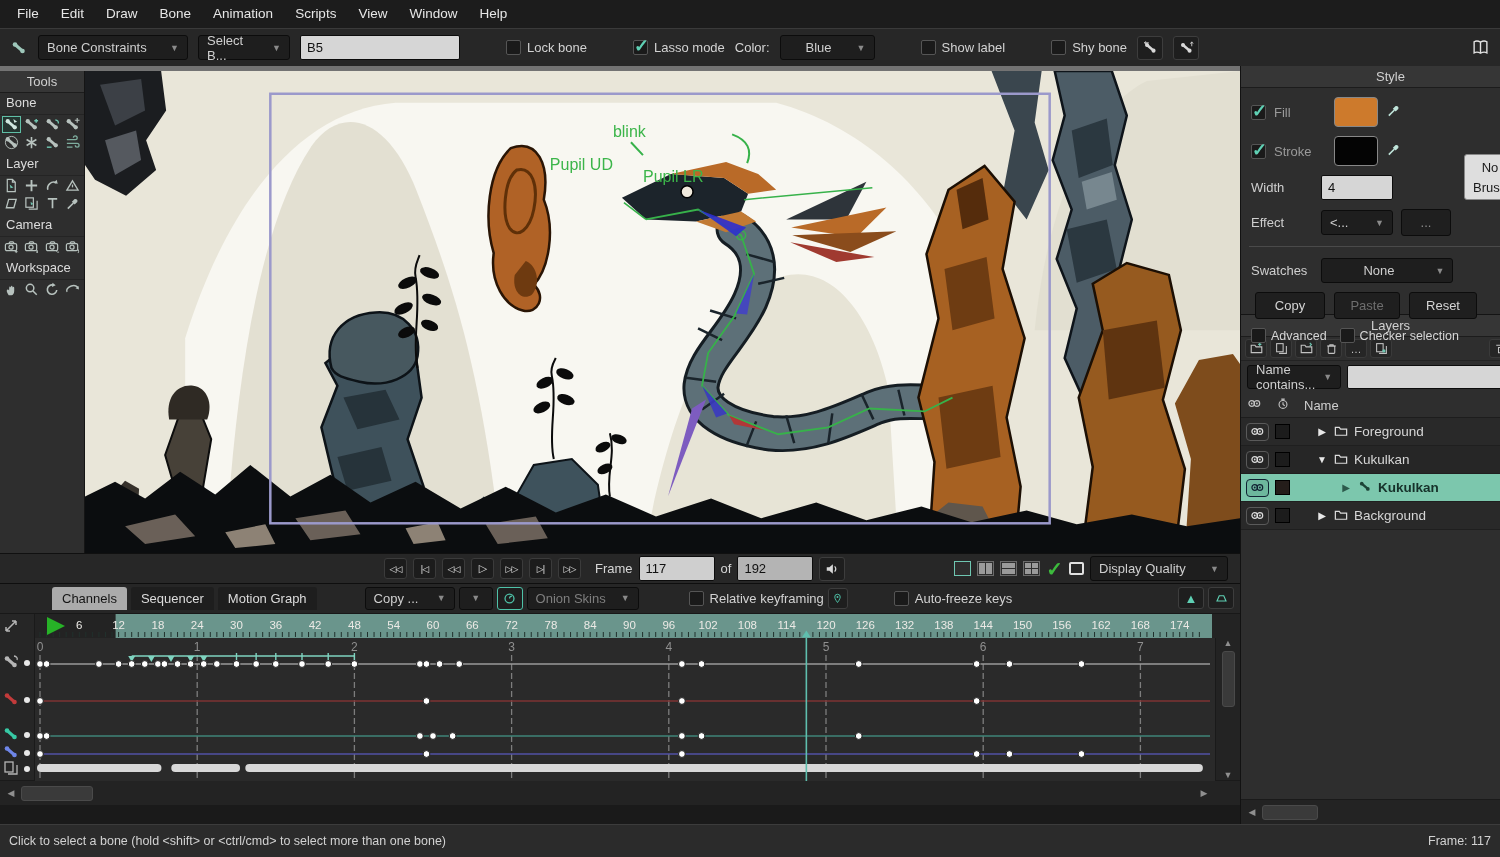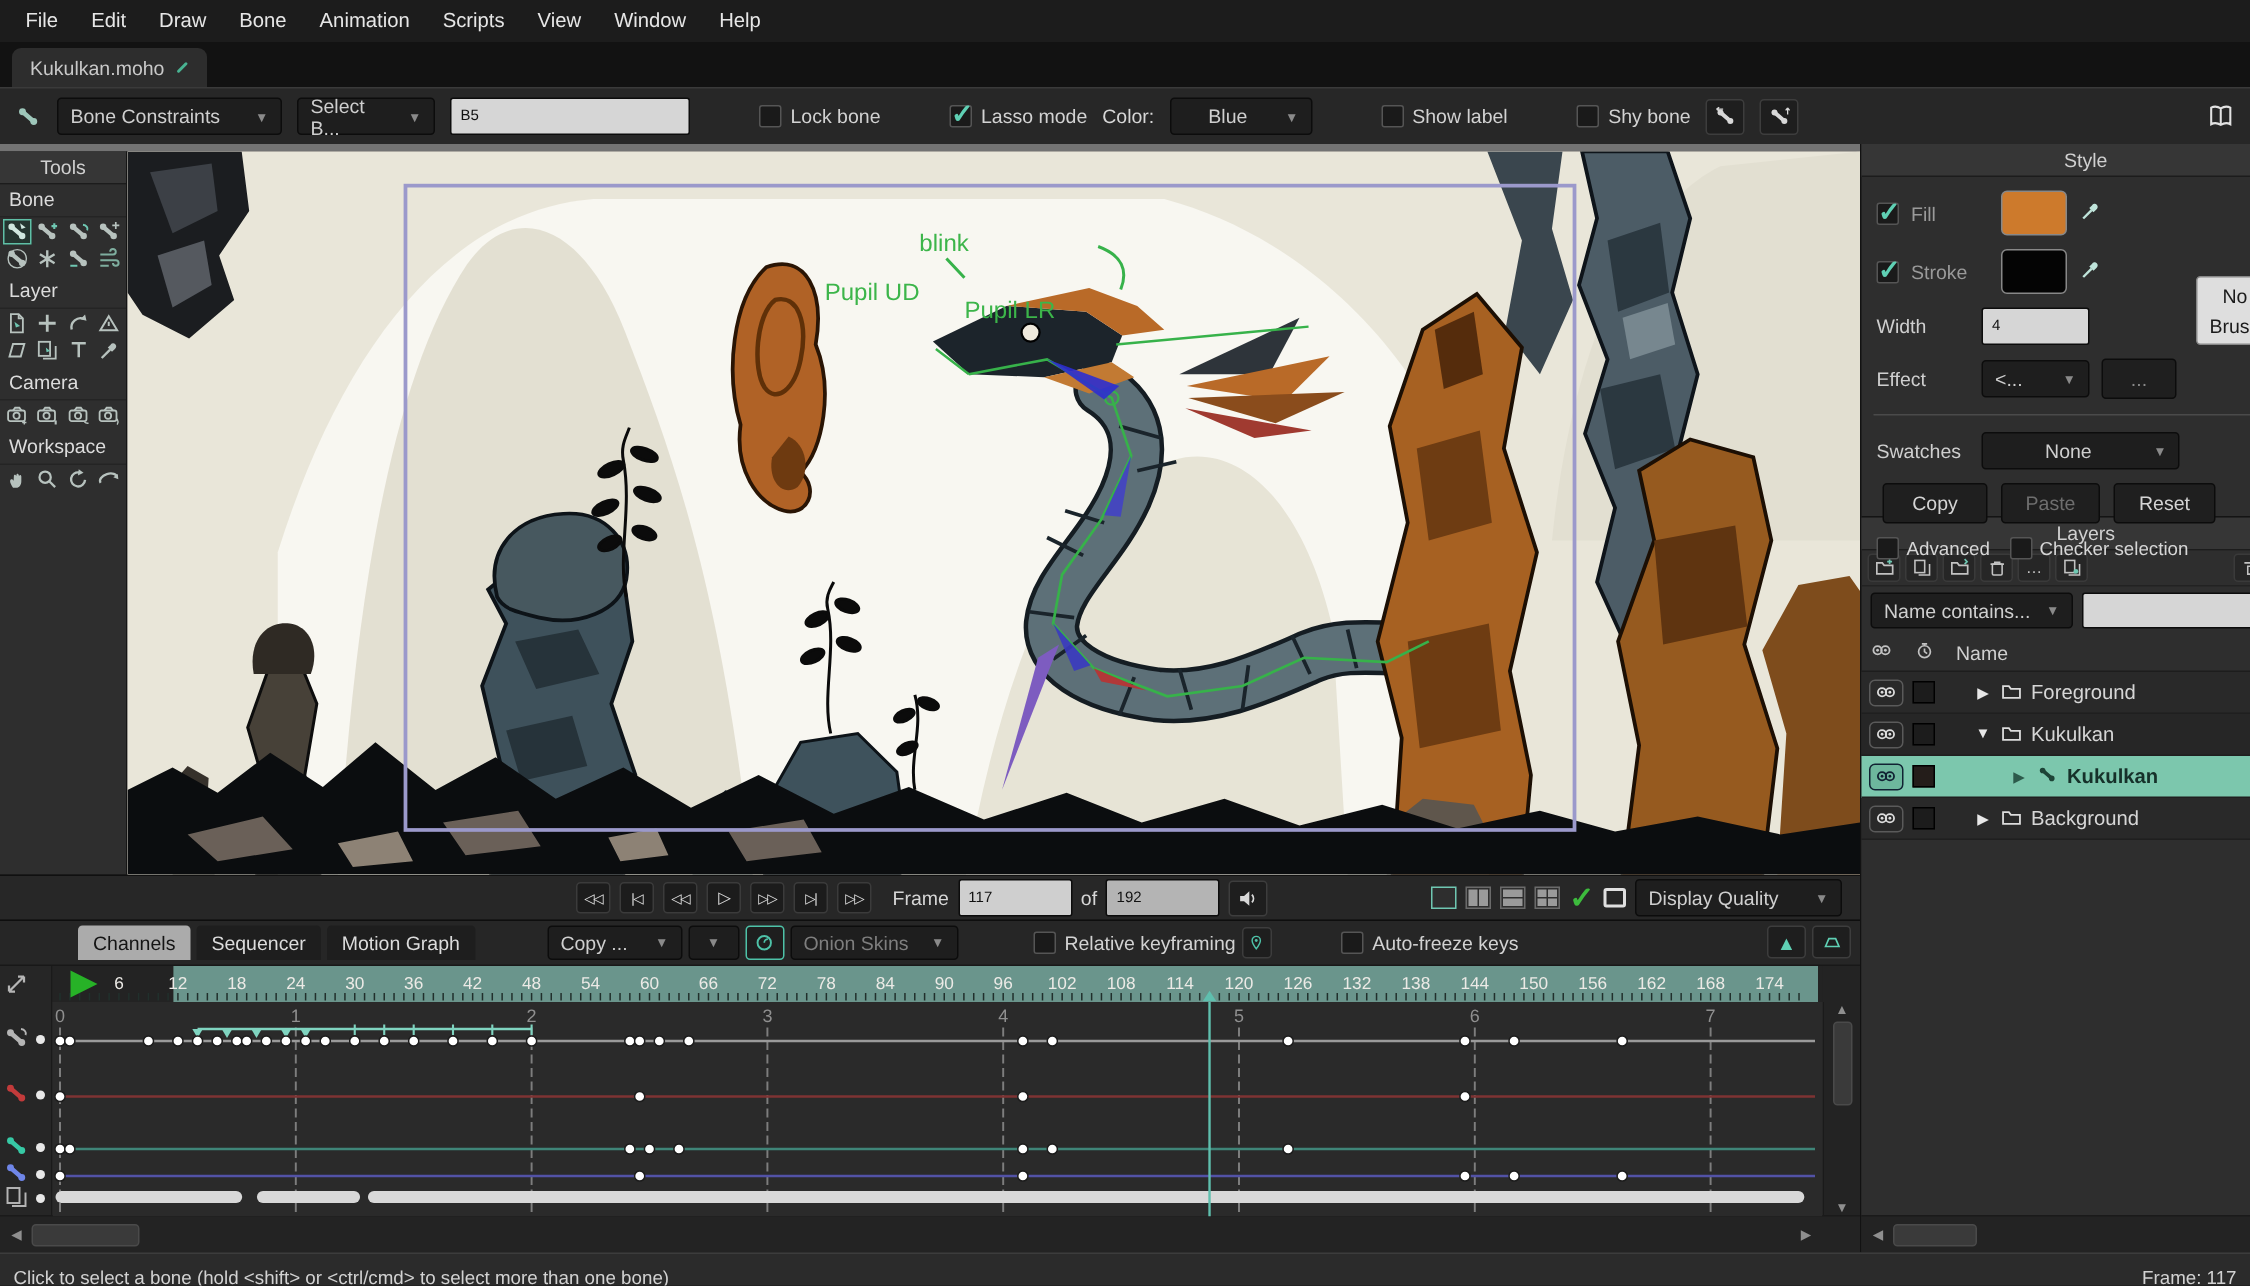--- a/index.html
+++ b/index.html
@@ -18,21 +18,21 @@
   .pencil { width:9px; height:2px; background:#49b392; transform:rotate(-45deg); border-radius:1px; position:relative; }
 
   
   .toolbar { height:38px; background:#272727; border-top:1px solid #3a3a3a; display:flex; align-items:center;
     padding:0 10px; gap:10px; flex:none; }
   .tb-icon { color:#9ec7ba; display:flex; align-items:center; }
   .dd { background:#1e1e1e; border:1px solid #0c0c0c; border-radius:3px; height:25px; display:flex;
     align-items:center; padding:0 8px; gap:8px; color:#cfcfcf; cursor:default; }
   .dd .caret { color:#8a8a8a; font-size:9px; }
   .txt-input { background:#d6d6d6; color:#111; border:1px solid #0c0c0c; border-radius:2px; height:25px;
-    padding:4px 6px; font-family:"Liberation Sans",sans-serif; font-size:10px; }
+    padding:4px 6px; font-family:"Liberation Sans",sans-serif; font-size:13px; }
   .cb { width:15px; height:15px; background:#1a1a1a; border:1px solid #555; border-radius:2px; position:relative; flex:none; }
   .cb.checked::after { content:"✓"; position:absolute; left:0px; top:-6px; color:#5fd0b4; font-size:18px; font-weight:bold; }
   .cb-row { display:flex; align-items:center; gap:6px; color:#d2d2d2;padding-left:36px; }
   .icon-btn { background:#1e1e1e; border:1px solid #3d3d3d; border-radius:3px; height:24px; min-width:26px;
     display:flex; align-items:center; justify-content:center; color:#d8d8d8; }
 
   
   .content-row { flex:1; display:flex; }
   .left-col { width:1240px; display:flex; flex-direction:column; }
   .right-col { width:300px; background:#2e2e2e; border-left:1px solid #121212; display:flex; flex-direction:column; }
@@ -222,26 +222,20 @@
     <span class="menu-item">Edit</span>
     <span class="menu-item">Draw</span>
     <span class="menu-item">Bone</span>
     <span class="menu-item">Animation</span>
     <span class="menu-item">Scripts</span>
     <span class="menu-item">View</span>
     <span class="menu-item">Window</span>
     <span class="menu-item">Help</span>
   </div>
 
-  <div class="tabbar">
-    <div class="doc-tab">
-      <span>Kukulkan.moho</span>
-      <span class="pencil"></span>
-    </div>
-  </div>
 
   <div class="toolbar">
     <span class="tb-icon">
         <svg width="18" height="16" viewBox="0 0 16 16">
           <use href="#g-bone"></use>
         </svg>
       </span>
     <div class="dd" style="width:150px">
       <span style="flex:1">Bone Constraints</span>
         <span class="caret">▼</span>

